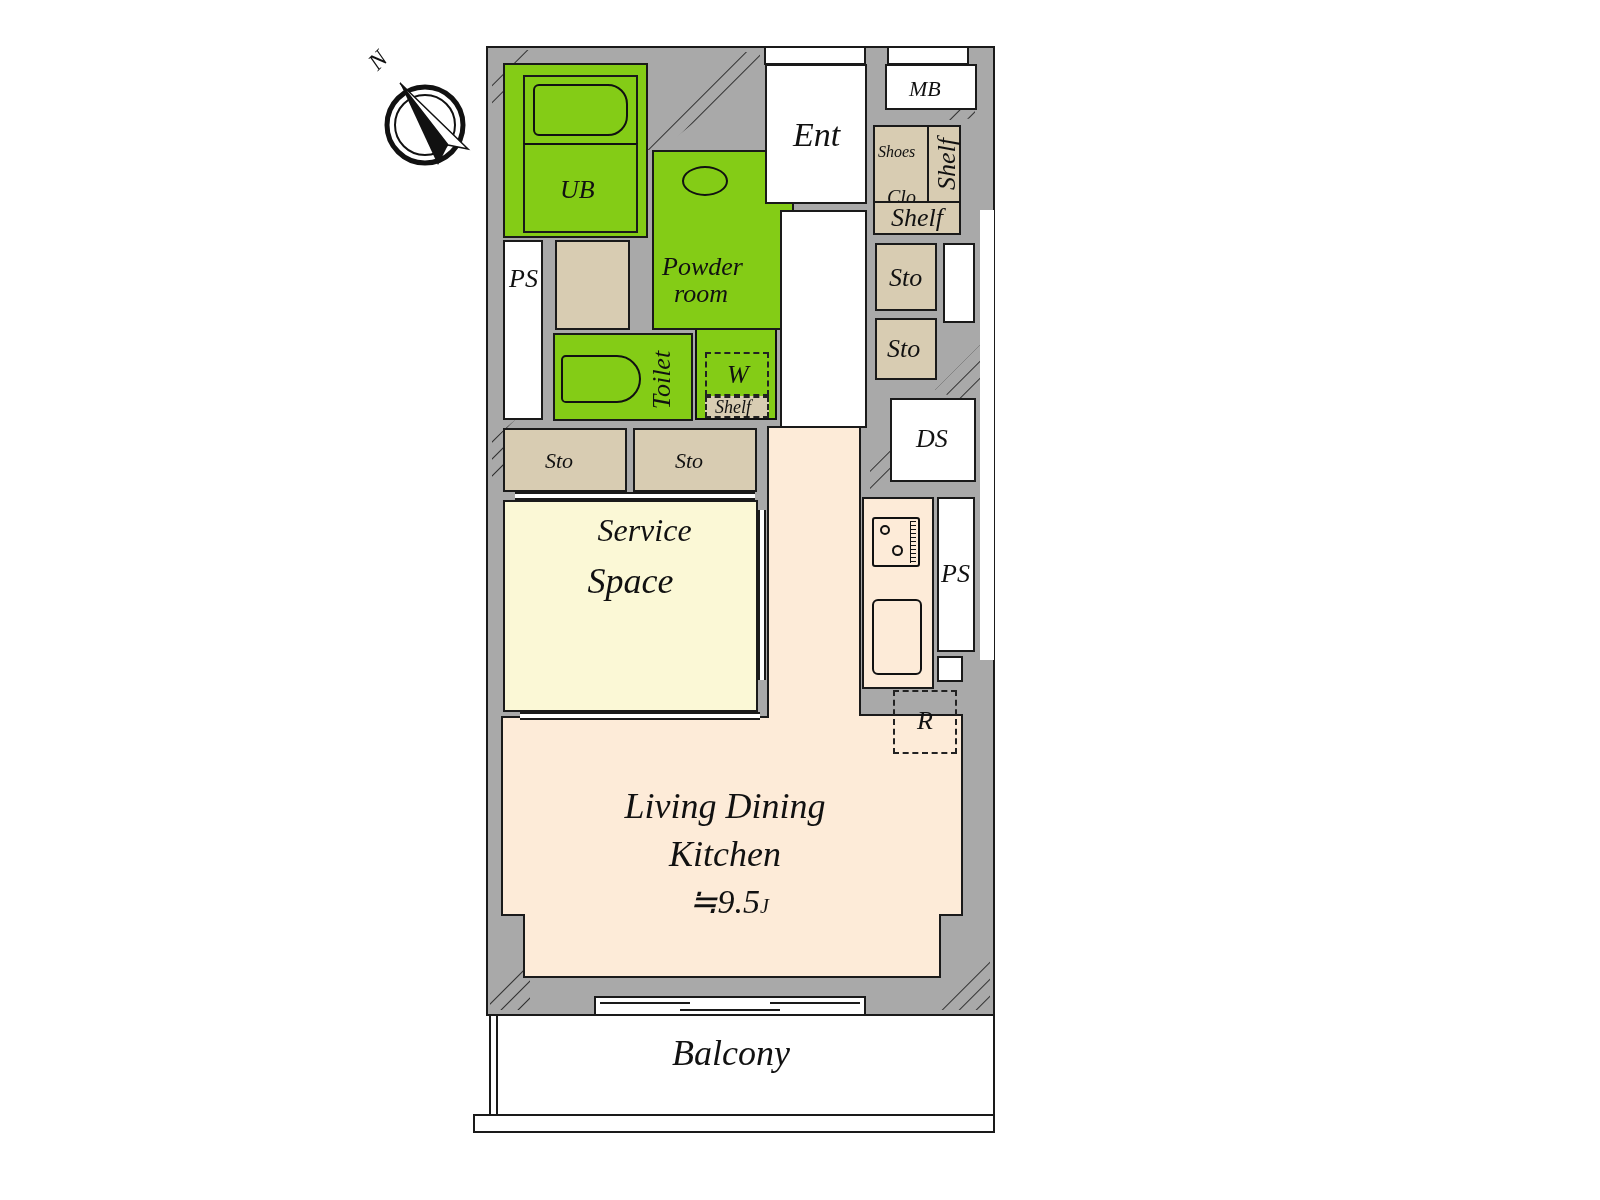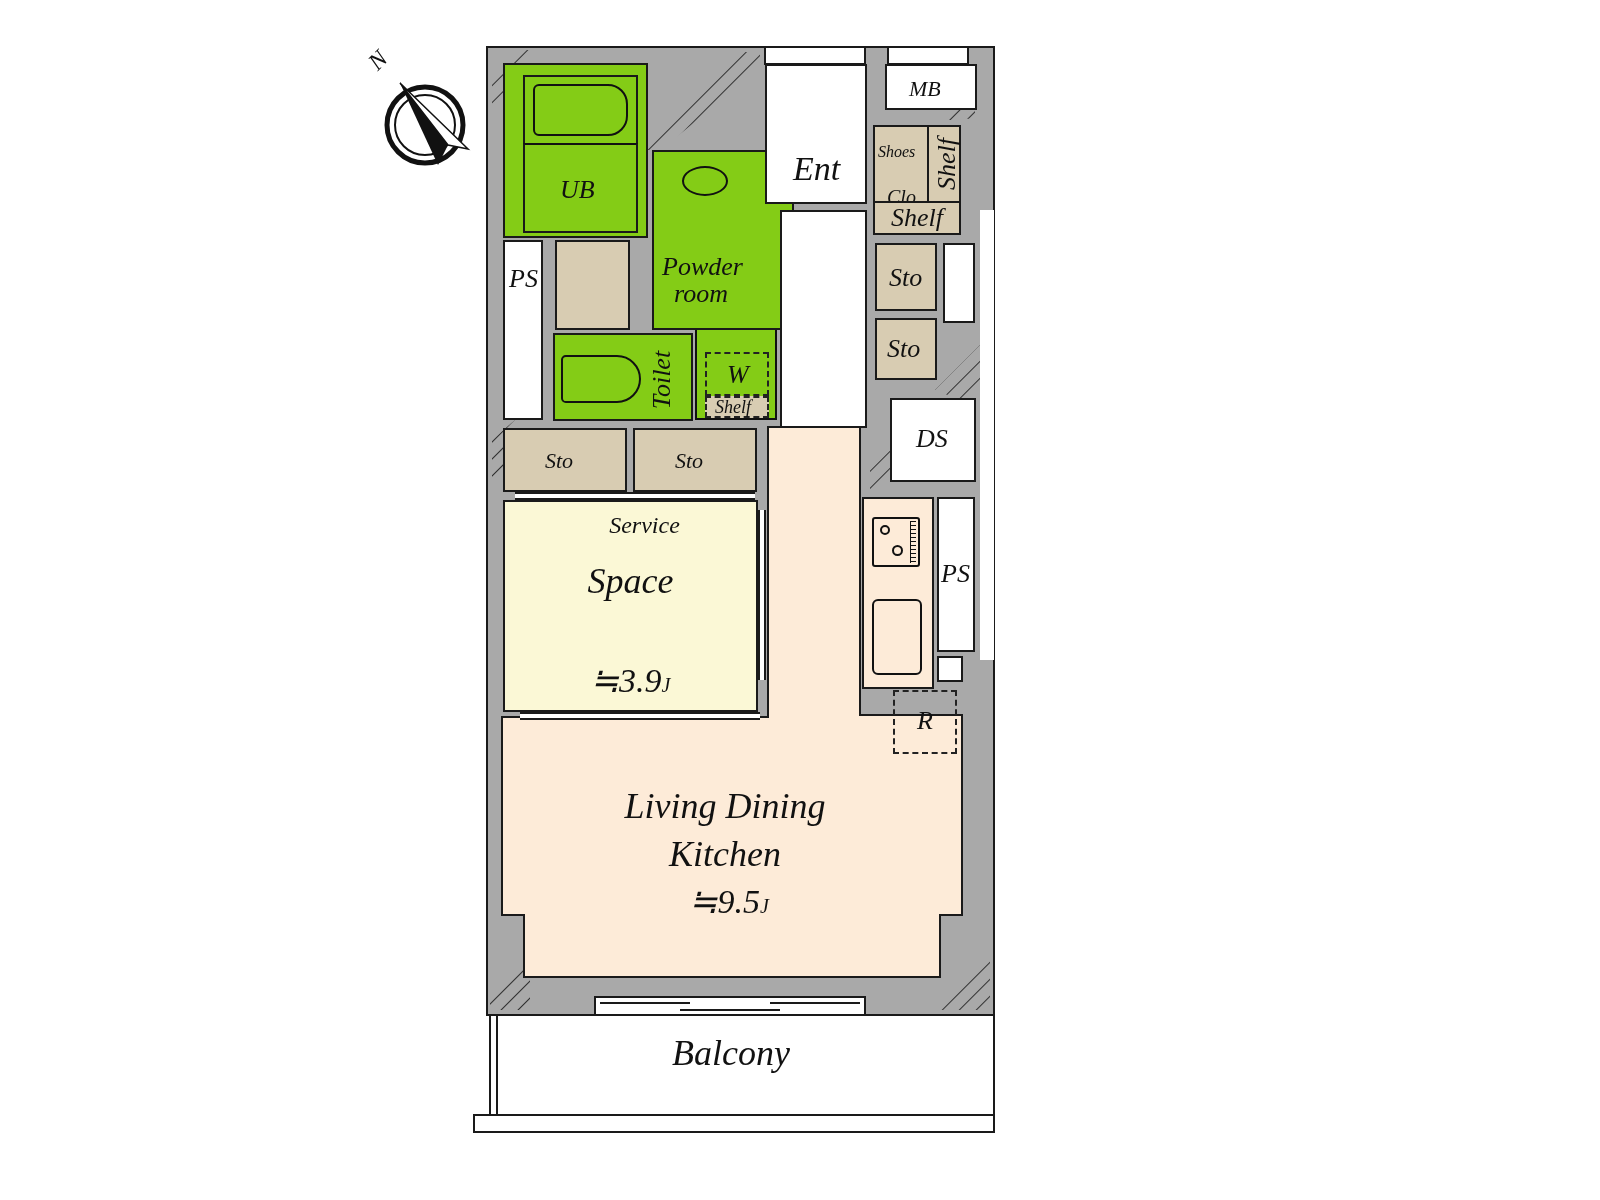--- a/index.html
+++ b/index.html
@@ -7,21 +7,21 @@
   .abs { position:absolute; box-sizing:border-box; }
   .room { border:2px solid #1a1a1a; }
   .wet { background:#84cc16; }
   .storage { background:#d8ccb2; }
   .service { background:#fbf8d6; }
   .ldk { background:#fdebd8; }
   .white { background:#ffffff; }
   .lbl { position:absolute; font-style:italic; color:#111; text-align:center; white-space:nowrap; font-family:"Liberation Serif", serif; }
   .lbl.sm { font-size:22px; }
   .lbl.md { font-size:26px; }
-  .lbl.lg { font-size:34px;margin-top:34px; }
+  .lbl.lg { font-size:34px; }
   .lbl.vert { transform:rotate(-90deg); transform-origin:center center; }
   .dashed { border:2px dashed #222; }
   .jp { font-style:normal; font-family:"DejaVu Sans", sans-serif; font-size:30px; }
   .area-unit { font-size:20px; }
 </style>
 </head>
 <body>
 
 <svg class="abs" style="left:0;top:0" width="1600" height="1200" viewBox="0 0 1600 1200">
   <defs>
@@ -161,24 +161,21 @@
 <div class="abs room white" style="left:937px;top:497px;width:38px;height:155px;">
   <span class="lbl md" style="left:2px;top:60px;">PS</span>
 </div>
 <div class="abs room white" style="left:937px;top:656px;width:26px;height:26px;"></div>
 
 <div class="abs dashed" style="left:893px;top:690px;width:64px;height:64px;">
   <span class="lbl md" style="left:22px;top:14px;">R</span>
 </div>
 
 <div class="abs room service" style="left:503px;top:500px;width:255px;height:212px;">
-  <div class="lbl" style="left:0;right:0;top:10px;font-size:24px;padding-left:28px;">Service</div>
+  <div class="lbl" style="left:0;right:0;top:10px;font-size:32px;padding-left:28px;">Service</div>
   <div class="lbl" style="left:0;right:0;top:58px;font-size:36px;">Space</div>
-  <div class="lbl" style="left:0;right:0;top:158px;font-size:34px;">
-    <span>≒3.9</span><span class="area-unit">J</span>
-  </div>
 </div>
 
 <div class="abs" style="left:515px;top:492px;width:240px;height:8px;border-top:2px solid #1a1a1a;border-bottom:2px solid #1a1a1a;background:#fff;"></div>
 <div class="abs" style="left:520px;top:712px;width:240px;height:8px;border-top:2px solid #1a1a1a;border-bottom:2px solid #1a1a1a;background:#fff;"></div>
 <div class="abs" style="left:758px;top:510px;width:8px;height:170px;border-left:2px solid #1a1a1a;border-right:2px solid #1a1a1a;background:#fff;"></div>
 
 <span class="lbl" style="left:672px;top:1032px;font-size:36px;">Balcony</span>
 
 </body></html>

